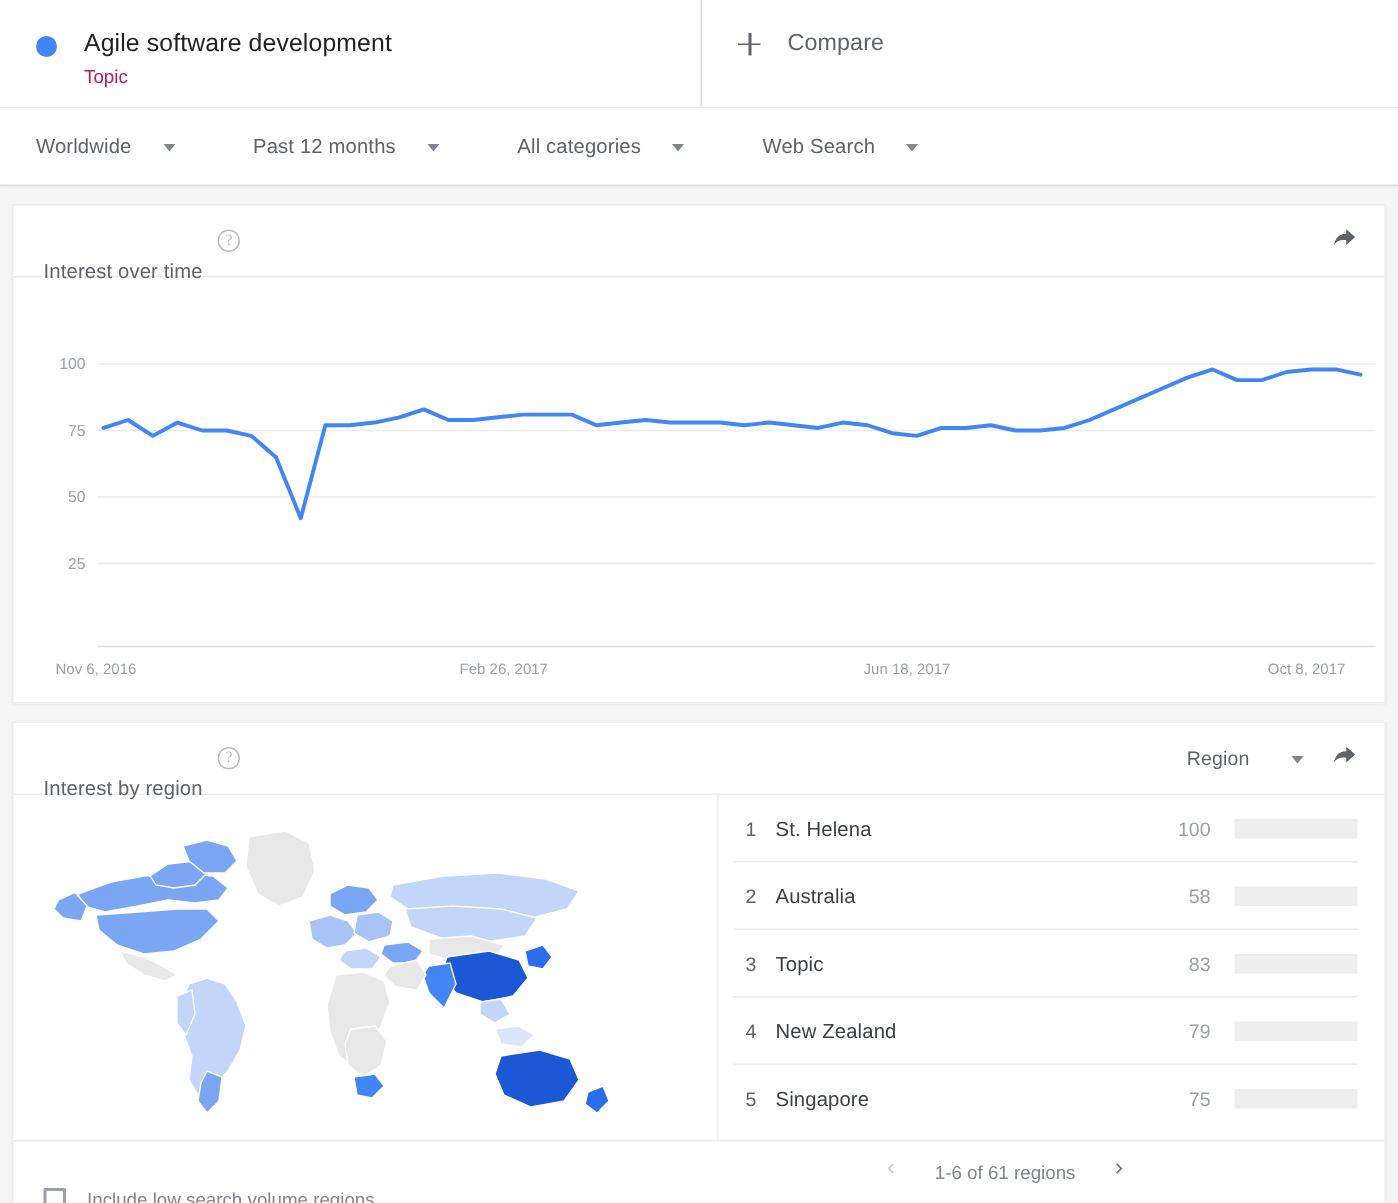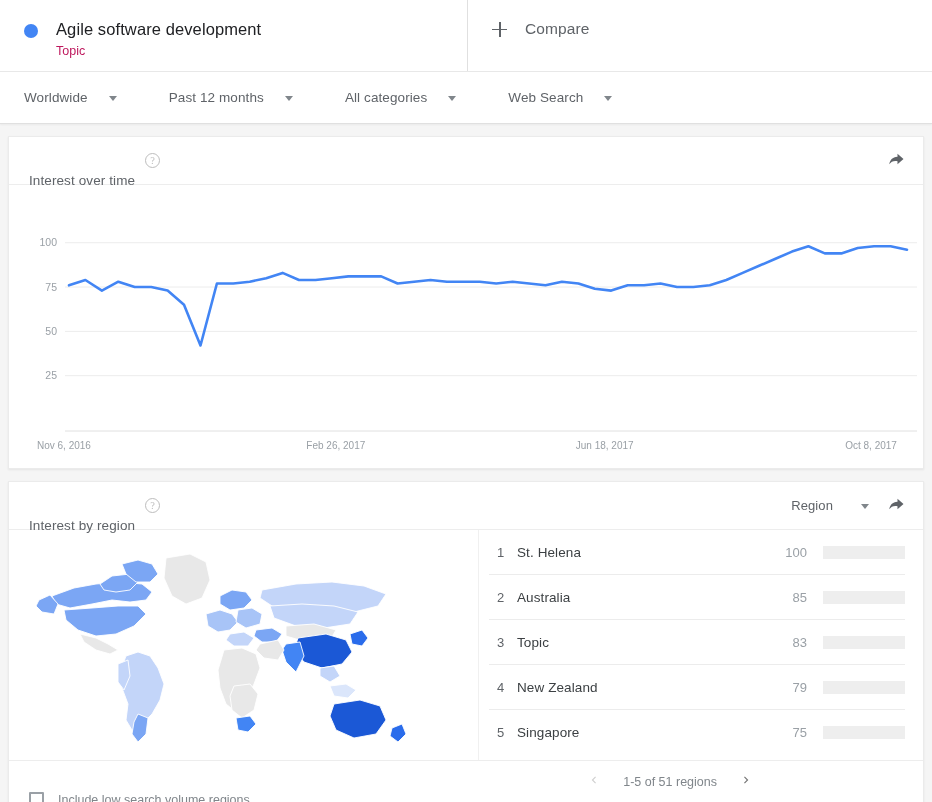--- a/index.html
+++ b/index.html
@@ -349,21 +349,21 @@
     <div class="list-pane" id="region-list">
         <div class="region-row">
           <span class="rank">1</span>
           <span class="rname">St. Helena</span>
           <span class="rvalue">100</span>
           <span class="bar-track"><span class="bar-fill" style="width: 100%;"></span></span>
         </div>
         <div class="region-row">
           <span class="rank">2</span>
           <span class="rname">Australia</span>
-          <span class="rvalue">85</span>
+          <span class="rvalue">58</span>
           <span class="bar-track"><span class="bar-fill" style="width: 85%;"></span></span>
         </div>
         <div class="region-row">
           <span class="rank">3</span>
           <span class="rname">Topic</span>
           <span class="rvalue">83</span>
           <span class="bar-track"><span class="bar-fill" style="width: 83%;"></span></span>
         </div>
         <div class="region-row">
           <span class="rank">4</span>
@@ -384,21 +384,21 @@
     <span class="checkbox-wrap">
       <span class="checkbox"></span>
       <span class="check-label">Include low search volume regions</span>
     </span>
     <span class="pager">
       <span class="arrow">
         <svg width="14" height="14" viewBox="0 0 24 24">
             <path fill="#cfcfcf" d="M15.4 7.4 14 6l-6 6 6 6 1.4-1.4-4.6-4.6z"></path>
           </svg>
       </span>
-      <span class="pager-text">1-5 of 51 regions</span>
+      <span class="pager-text">1-6 of 61 regions</span>
       <span class="arrow">
         <svg width="14" height="14" viewBox="0 0 24 24">
             <path fill="#757575" d="M8.6 7.4 10 6l6 6-6 6-1.4-1.4 4.6-4.6z"></path>
           </svg>
       </span>
     </span>
   </div>
 </div>
 
 </body></html>

